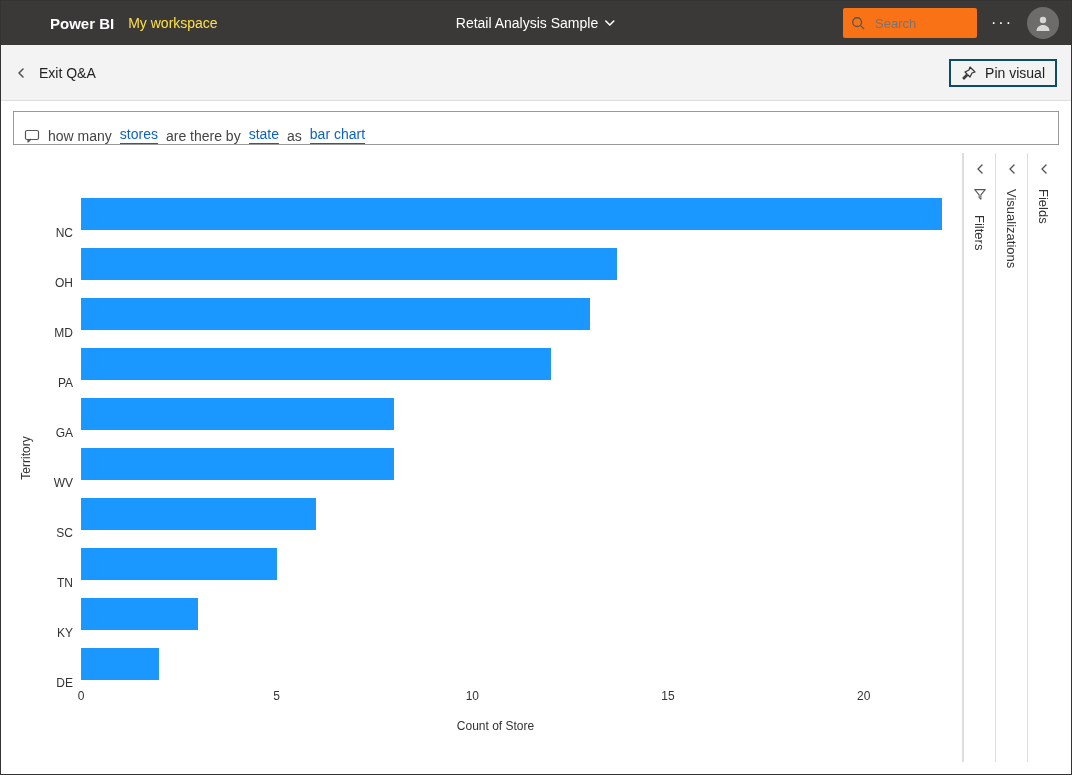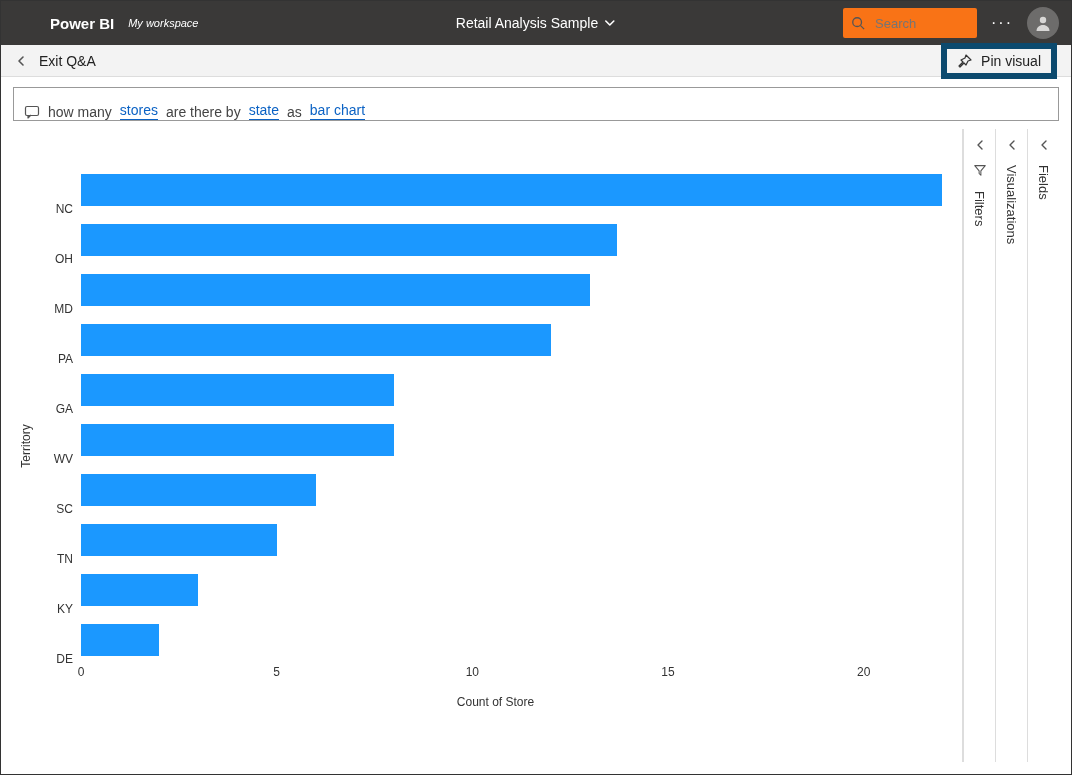--- a/index.html
+++ b/index.html
@@ -2,33 +2,33 @@
 <html><head>
 <meta charset="utf-8">
 <style>
   * { box-sizing: border-box; }
   html, body { margin:0; padding:0; font-family: "Segoe UI", Arial, sans-serif; font-size:13px; color:#222; }
   .app { width:1072px; height:775px; border:1px solid #333; position:relative; display:flex; flex-direction:column; background:#fff; }
 
   
   .topbar { height:44px; background:#3a3938; color:#fff; display:flex; align-items:center; padding:0 12px; }
   .brand { font-weight:600; font-size:15px; margin-right:14px;margin-left:37px; }
-  .workspace { font-size:11px; color:#ffffff;font-style:italic; }
+  .workspace { font-size:14px; color:#fde047; }
   .topbar-center { position:absolute; left:50%; transform:translateX(-50%); display:flex; align-items:center; gap:6px; font-size:14px; color:#fff; }
   .topbar-right { margin-left:auto; display:flex; align-items:center; gap:10px; }
   .searchbox { background:#f97316; height:30px; width:134px; border-radius:2px; display:flex; align-items:center; padding:0 8px; color:#555; gap:8px; }
   .searchbox input { border:none; outline:none; font-size:13px; width:90px; color:#333; background:transparent; }
   .ellipsis { color:#fff; letter-spacing:2px; font-size:16px; padding:0 4px; cursor:pointer; }
   .avatar { width:32px; height:32px; border-radius:50%; background:#6d6c6b; display:flex; align-items:center; justify-content:center; }
 
   
-  .secbar { height:32px; background:#f3f3f3; border-bottom:1px solid #ddd; display:flex; align-items:center; padding:0 14px; }
+  .secbar { height:56px; background:#f3f3f3; border-bottom:1px solid #ddd; display:flex; align-items:center; padding:0 14px; }
   .exit-qna { display:flex; align-items:center; gap:12px; cursor:pointer; color:#222; font-size:14px; }
   .pin-btn { margin-left:auto; display:flex; align-items:center; gap:8px; font-size:14px; color:#222; padding:4px 10px; cursor:pointer; }
-  .pin-highlight { border:6px solid #0c4a6e; }
+  .pin-highlight { border:2px solid #0c4a6e; }
 
   
   .queryrow { margin:10px 12px 0 12px; border:1px solid #999; height:34px; display:flex; align-items:flex-end; padding:0 10px; gap:8px; font-size:14px; color:#444; }
   .queryrow .tok { }
   .queryrow .tok.hl { color:#0b62c4; border-bottom:1px solid #0b62c4; padding-bottom:1px; }
 
   
   .body { flex:1; display:flex; margin:8px 12px 12px 12px; min-height:0; }
   .chart-area { flex:1; border-right:1px solid #ddd; position:relative; padding:22px 20px 10px 36px; }
 

